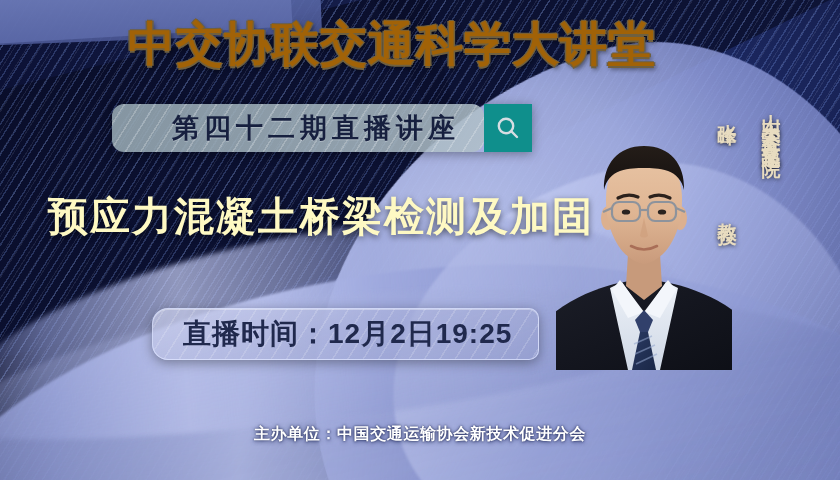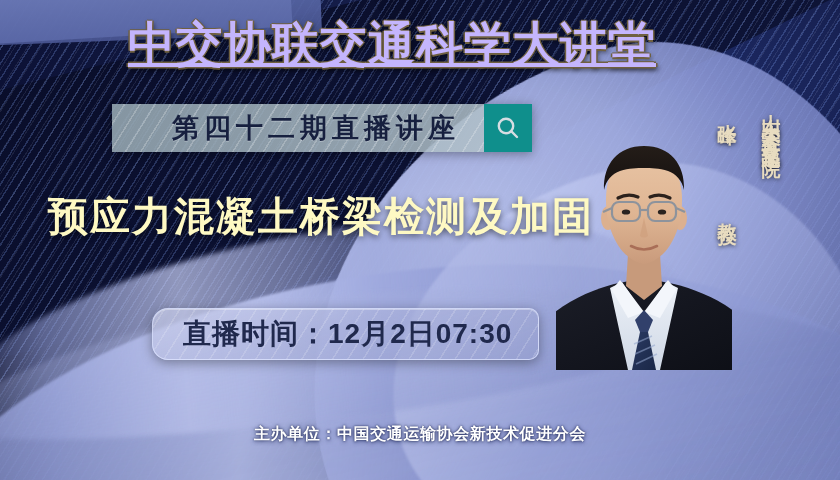--- a/index.html
+++ b/index.html
@@ -158,49 +158,49 @@
 
   
   .headline{
     position:absolute;
     left:128px;top:16px;
     width:570px;
     font-size:47px;
     line-height:56px;
     font-weight:bold;
     letter-spacing:1px;
-    color:#c4b5fd;
+    color:#a16207;
     white-space:nowrap;
     text-shadow:
       -1.5px 0 0 #6f6040,
       1.5px 0 0 #6f6040,
       0 -1.5px 0 #6f6040,
       0 1.5px 0 #6f6040,
       2px 3px 5px rgba(0,0,0,.55);
     font-family:"DejaVu Sans","Liberation Sans",sans-serif;
-    text-decoration:underline;
   }
 
   
   .subbar{
     position:absolute;
     left:112px;top:104px;
     width:420px;height:48px;
     display:flex;
     align-items:stretch;
     box-shadow:0 2px 10px rgba(0,0,0,.35);
   }
   .subbar-fill{
     flex:1;
     background:linear-gradient(100deg, rgba(150,168,178,.88) 0%, rgba(164,181,190,.86) 55%, rgba(176,192,200,.84) 100%);
     display:flex;
     align-items:center;
     justify-content:center;
     position:relative;
     overflow:hidden;
+    border-radius:12px;
   }
   .subbar-fill::after{
     content:"";
     position:absolute;inset:-20px;
     background:repeating-linear-gradient(-58deg,
       rgba(255,255,255,0) 0 6px,
       rgba(255,255,255,.22) 6px 7.5px,
       rgba(255,255,255,0) 7.5px 13px);
     pointer-events:none;
   }
@@ -432,21 +432,21 @@
       <svg width="28" height="28" viewBox="0 0 28 28" fill="none" stroke="#d6dde2" stroke-width="2.4" stroke-linecap="round">
         <circle cx="12" cy="12" r="7.2"></circle>
         <line x1="17.4" y1="17.4" x2="23" y2="23"></line>
       </svg>
     </div>
   </div>
 
   <div class="lecture-title">预应力混凝土桥梁检测及加固</div>
 
   <div class="time-pill">
-    <span class="time-text">直播时间：12月2日07:30</span>
+    <span class="time-text">直播时间：12月2日19:25</span>
   </div>
 
   <div class="vtext vtext-name">张峰</div>
   <div class="vtext vtext-title">教授</div>
   <div class="vtext vtext-org">山东大学齐鲁交通学院</div>
 
   <div class="footer">
     <span>主办单位：中国交通运输协会新技术促进分会</span>
   </div>
 

